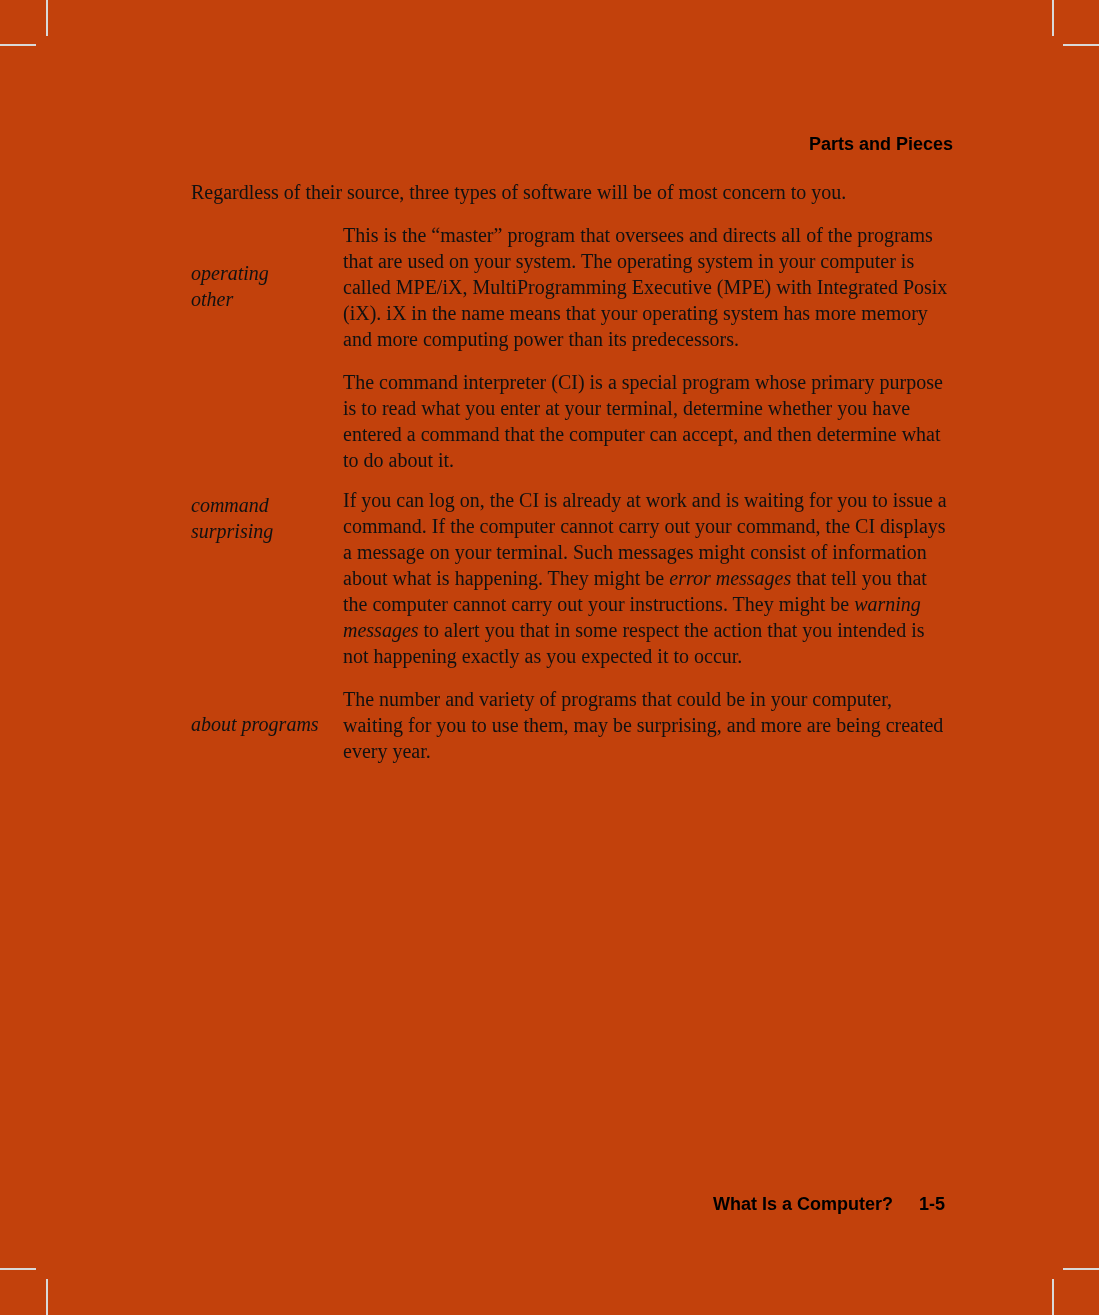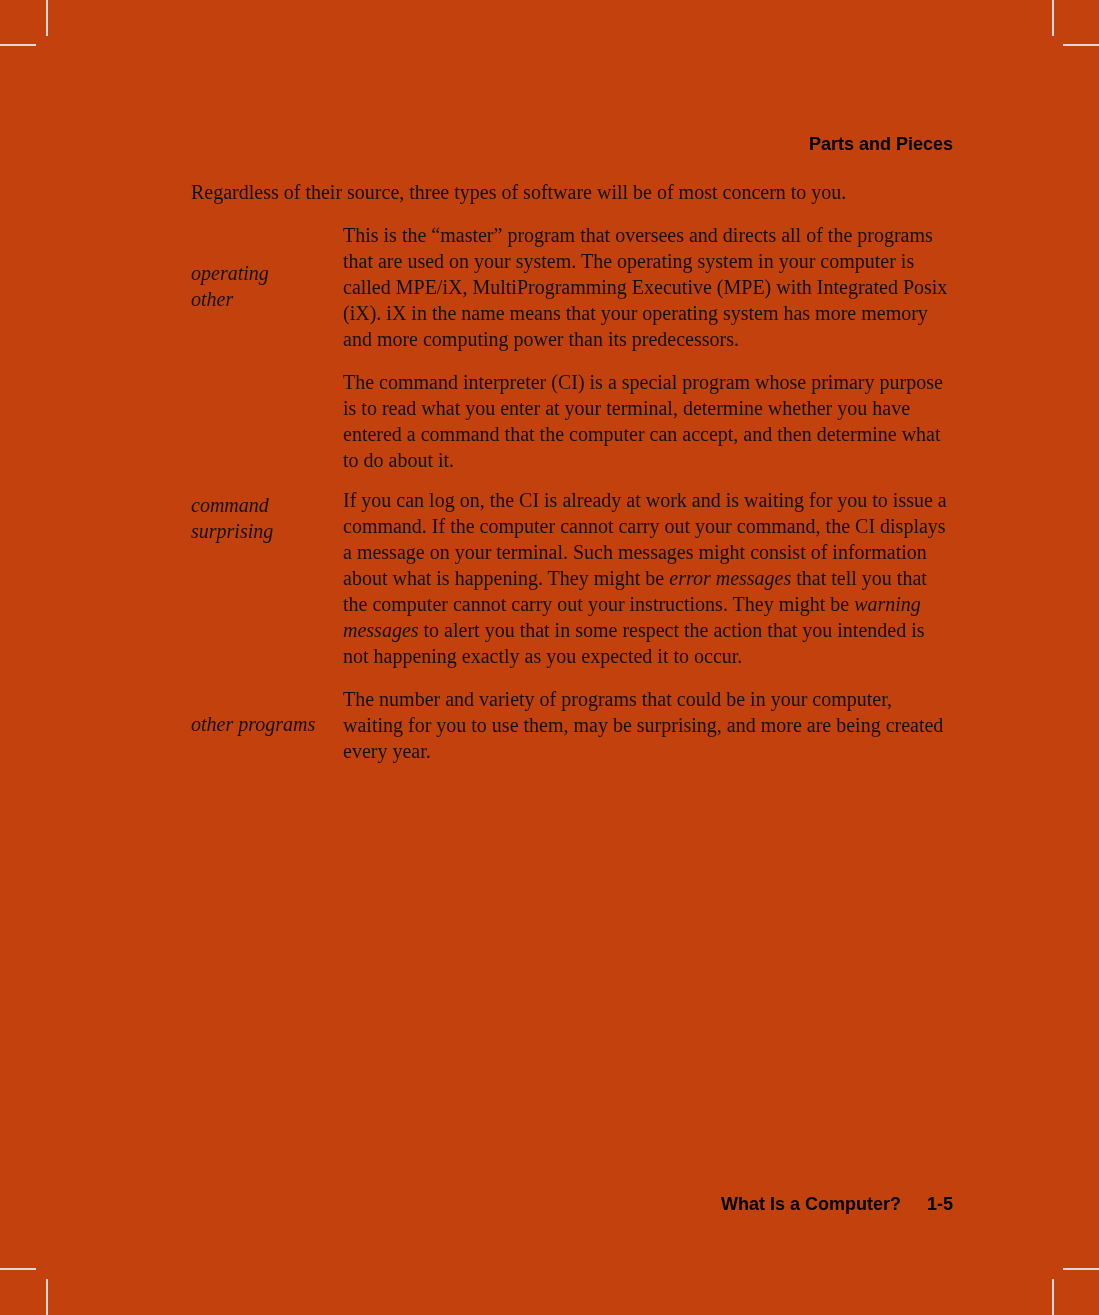--- a/index.html
+++ b/index.html
@@ -41,21 +41,21 @@
     font-family: "Liberation Sans", sans-serif;
     font-weight: bold;
     font-size: 18px;
     line-height: 22px;
     color: #000000;
     white-space: nowrap;
   }
   .running-footer {
     position: absolute;
     top: 1193px;
-    right: 146px;
+    right: 154px;
     font-family: "Liberation Sans", sans-serif;
     font-weight: bold;
     font-size: 18px;
     line-height: 22px;
     color: #000000;
     display: flex;
     gap: 26px;
     white-space: nowrap;
   }
 
@@ -122,21 +122,21 @@
             <div>command</div>
             <div>surprising</div>
           </div>
           <div class="def-body">
             <p>The command interpreter (CI) is a special program whose primary purpose is to read what you enter at your terminal, determine whether you have entered a command that the computer can accept, and then determine what to do about it.</p>
             <p>If you can log on, the CI is already at work and is waiting for you to issue a command.  If the computer cannot carry out your command, the CI displays a message on your terminal. Such messages might consist of information about what is happening.  They might be <em class="inline-em">error messages</em> that tell you that the computer cannot carry out your instructions.  They might be <em class="inline-em">warning messages</em> to alert you that in some respect the action that you intended is not happening exactly as you expected it to occur.</p>
           </div>
         </div>
         <div class="def-row">
           <div class="def-term">
-            <div>other programs</div>
+            <div>about programs</div>
           </div>
           <div class="def-body">
             <p>The number and variety of programs that could be in your computer, waiting for you to use them, may be surprising, and more are being created every year.</p>
           </div>
         </div>
       </div>
 
   </div>
 
   <div class="running-footer">

